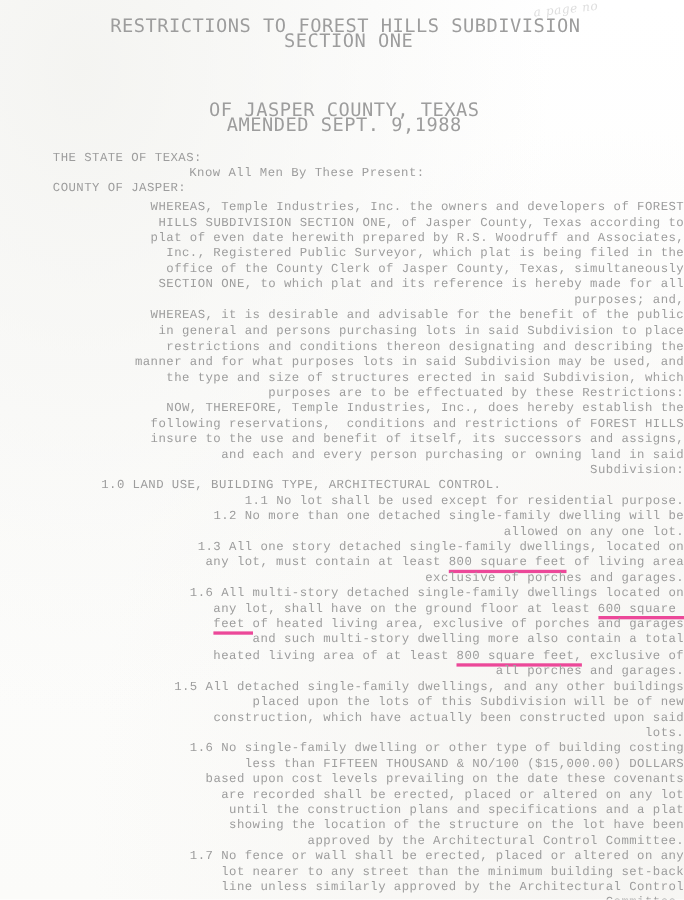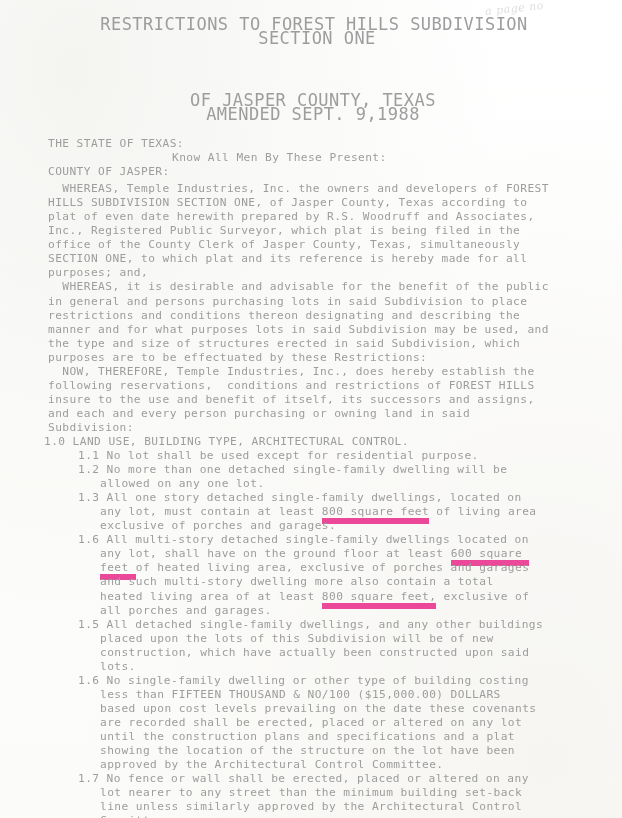--- a/index.html
+++ b/index.html
@@ -71,36 +71,37 @@
     margin-top: 13px;
     font-size: 11.2px;
     line-height: 14.05px;
     letter-spacing: 0.42px;
   }
 
   .ln {
     display: block;
     white-space: pre;
     padding-left: 48px;
+    font-family: Liberation Mono, monospace;
   }
   .ln.know {
     padding-left: 172px;
   }
   .gap-sm { height: 3px; }
 
-  .para { display: block; }
+  .para { display: block; text-align: right; }
 
   
-  .item-major { padding-left: 44px; }
+  .item-major { padding-left: 92px; }
   .item-first { padding-left: 78px; }
   .item-cont  { padding-left: 100px; }
 
   u.ul {
     text-decoration: none;
-    border-bottom: 6px solid #ec4899;
+    border-bottom: 3px solid #ec4899;
     padding-bottom: 0px;
   }
 </style>
 </head>
 <body>
 
 <div id="page">
 
   <div class="handwriting">a page no</div>
 

